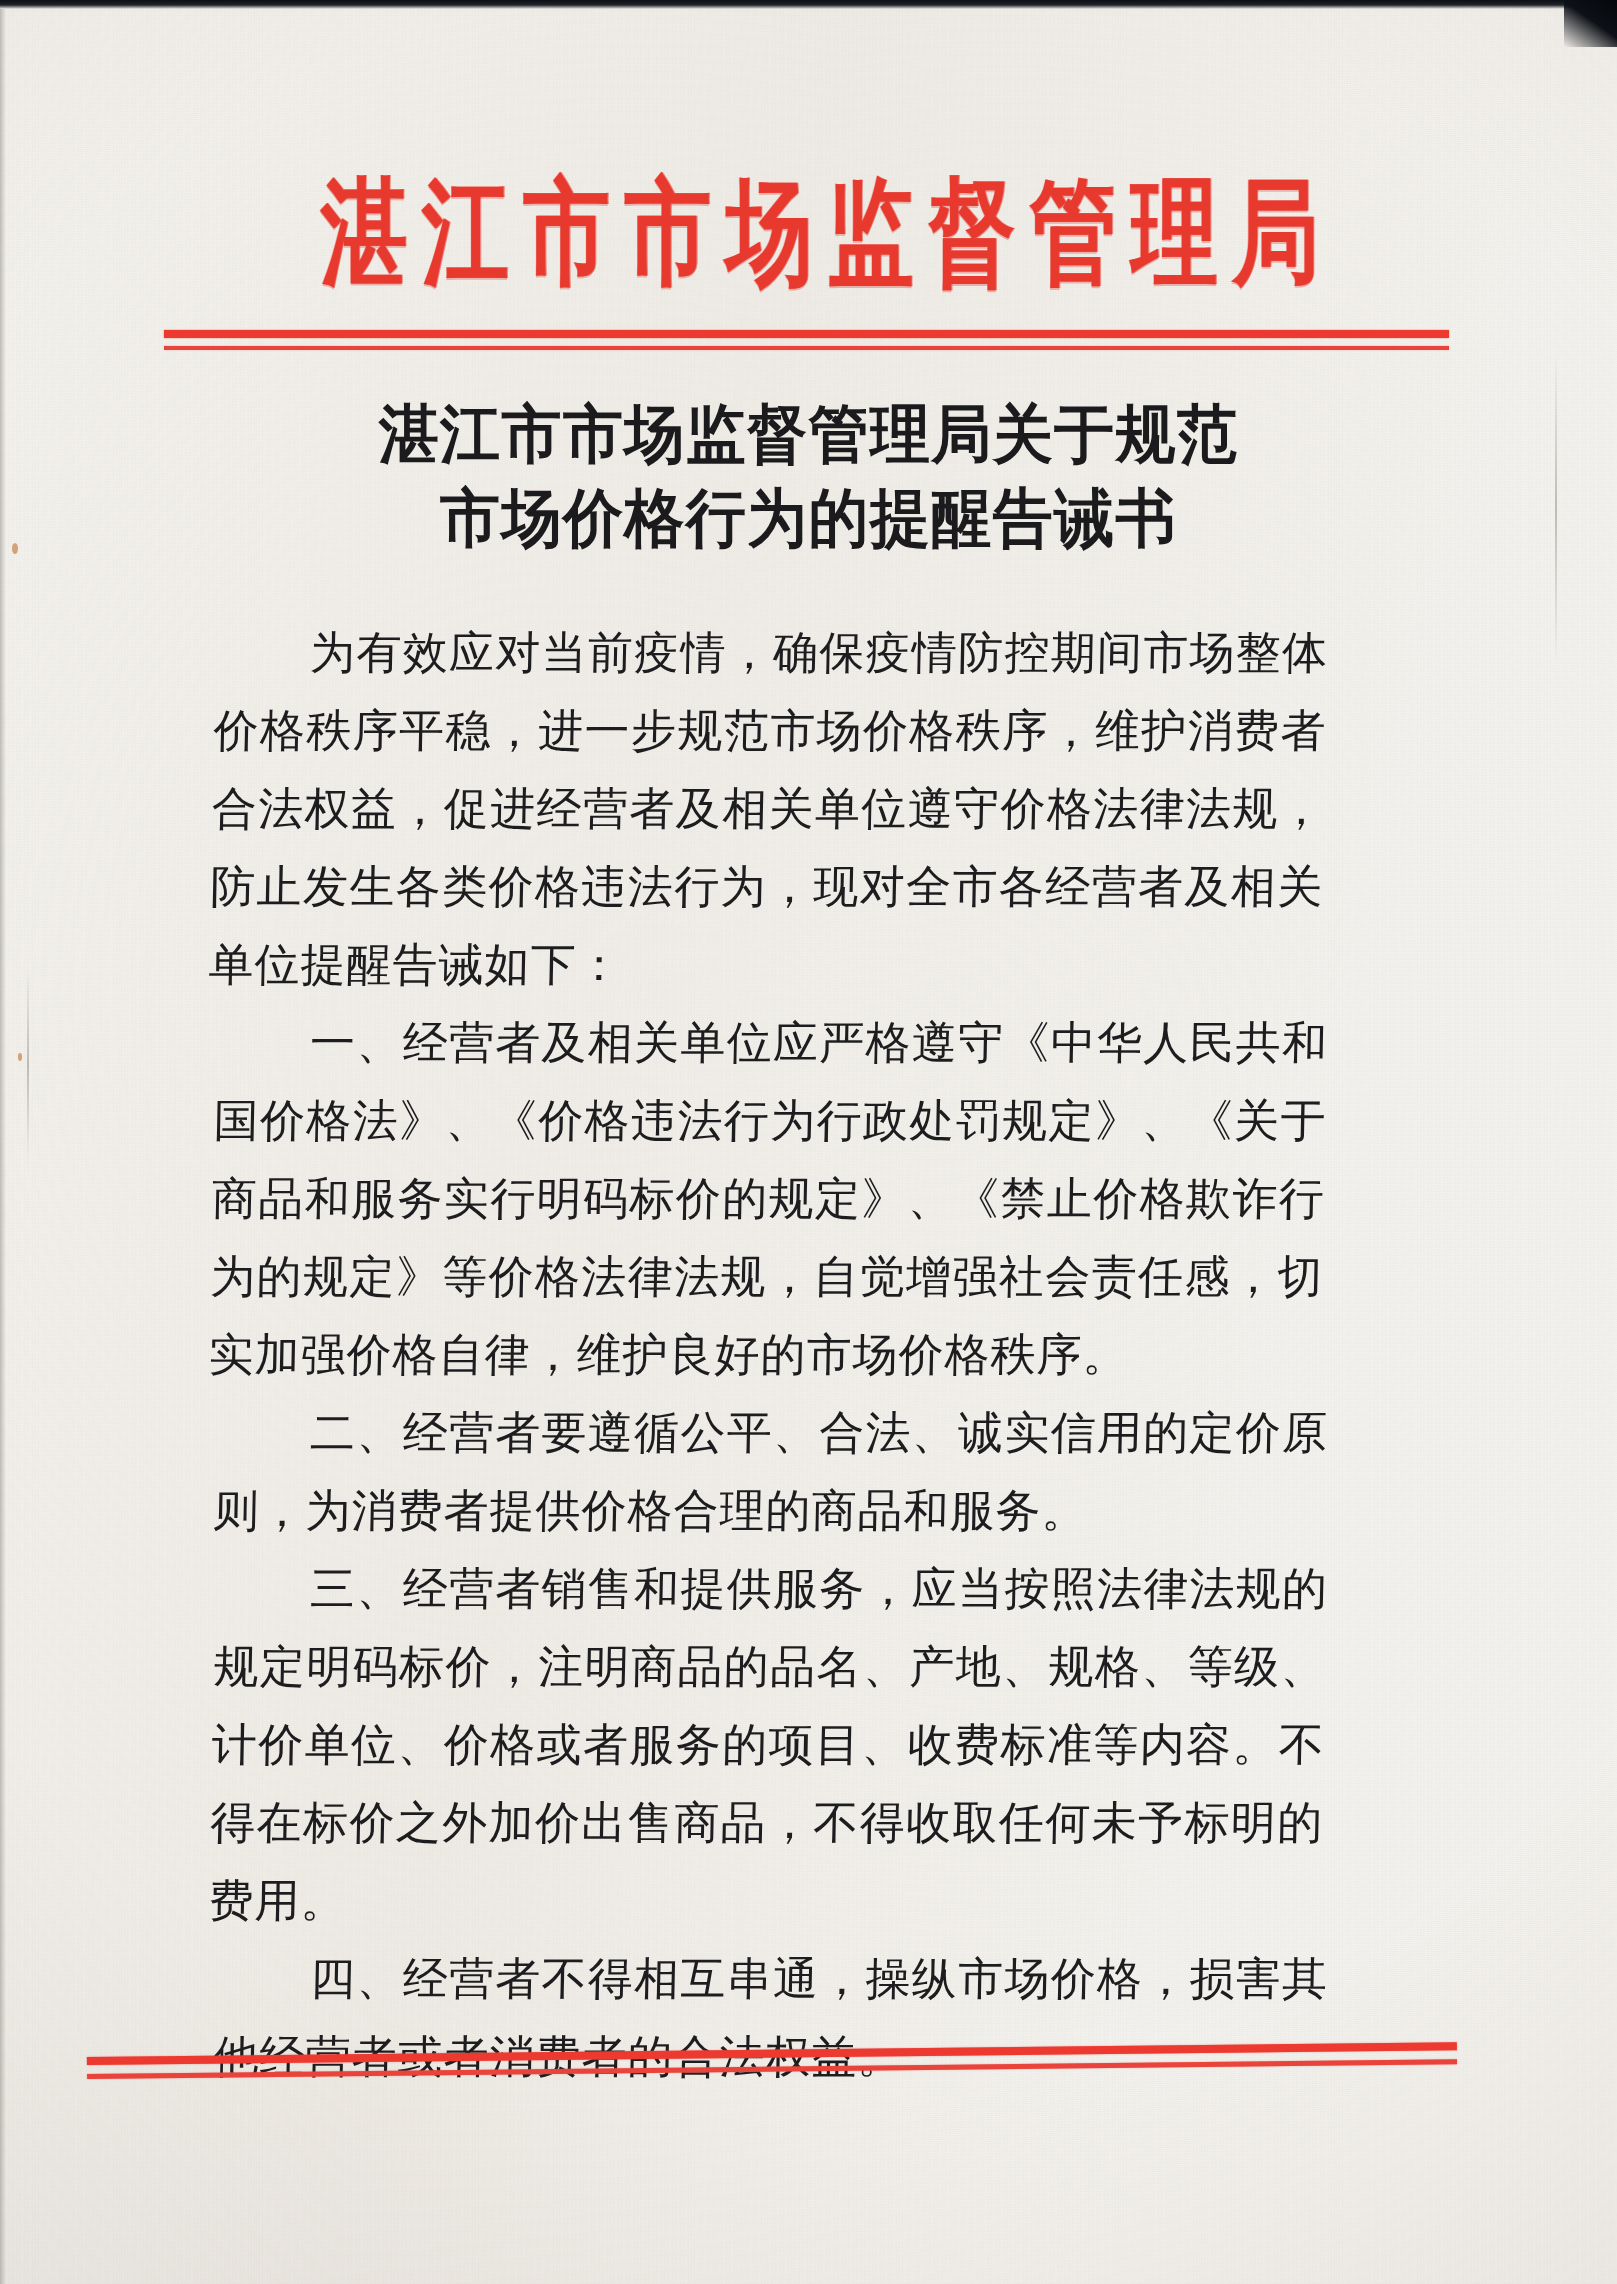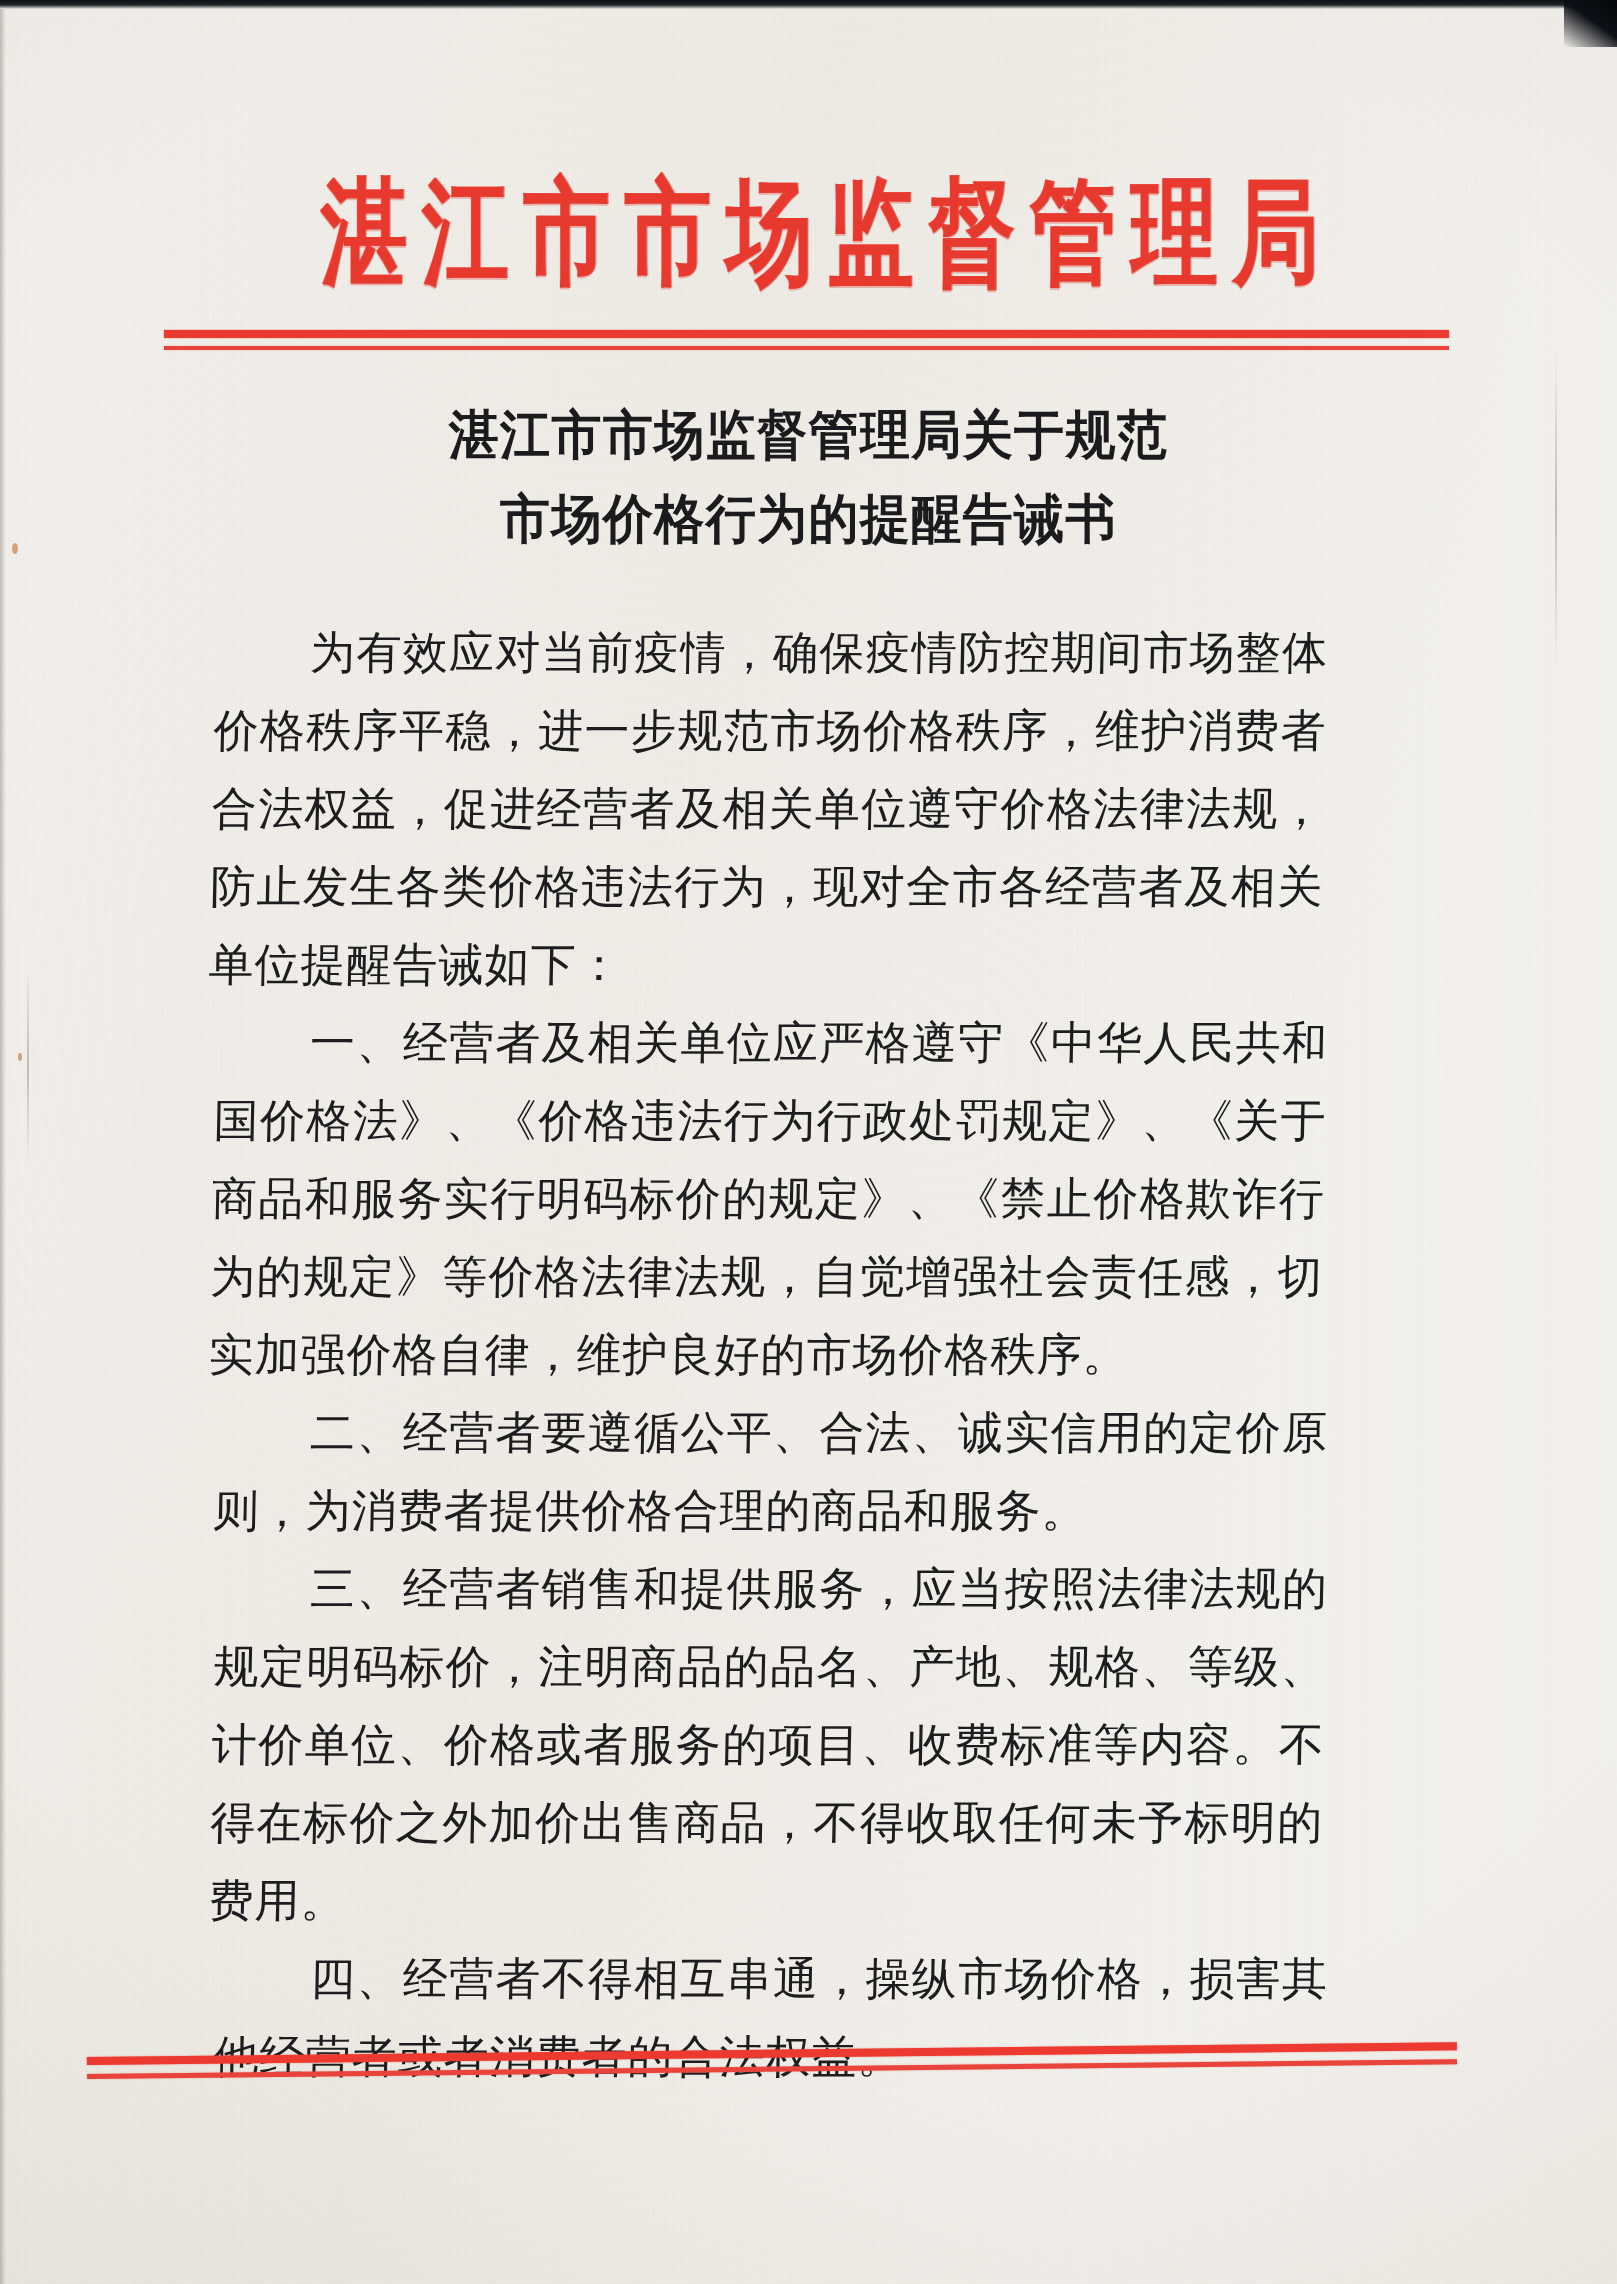--- a/index.html
+++ b/index.html
@@ -125,21 +125,21 @@
 
   
   #doc-title {
     position: absolute;
     top: 393px;
     left: 0;
     width: 1617px;
     text-align: center;
     font-family: "Liberation Sans", "DejaVu Sans", sans-serif;
     font-weight: 700;
-    font-size: 50px;
+    font-size: 60px;
     line-height: 84px;
     color: #1b1b1d;
     letter-spacing: 1.4px;
   }
   #doc-title .tline {
     display: block;
     transform: scaleY(1.06);
   }
 
   

